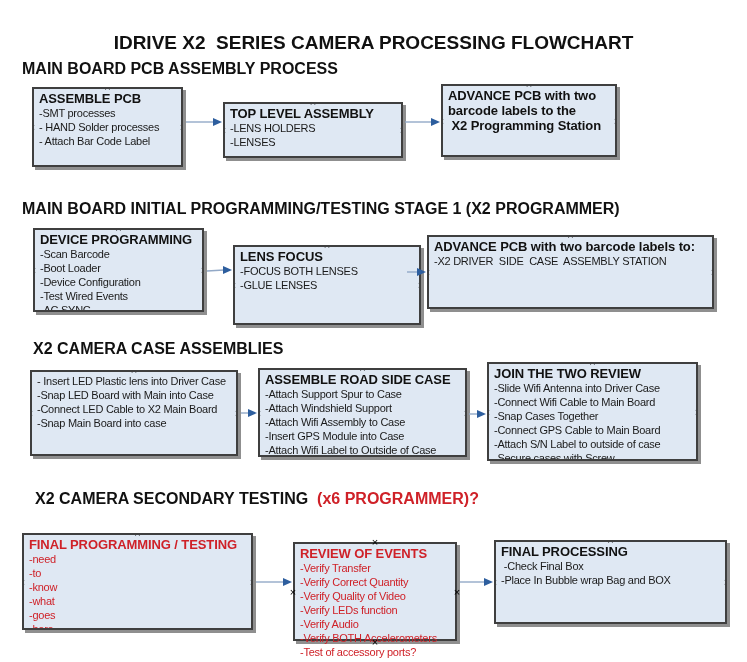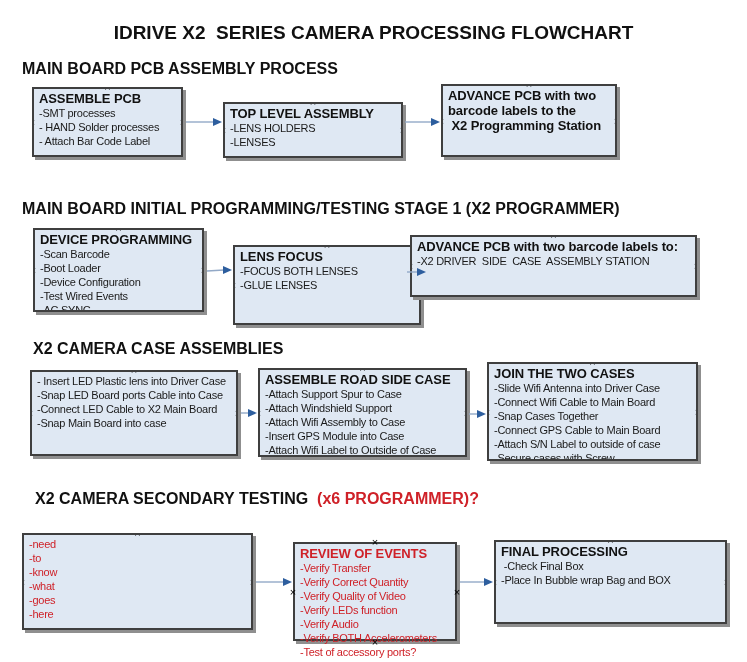--- a/index.html
+++ b/index.html
@@ -1,21 +1,21 @@
 <!DOCTYPE html>
 <html><head>
 <meta charset="utf-8">
 <style>
   html,body{margin:0;padding:0;background:#ffffff;}
   .canvas{
     position:relative;width:747px;height:662px;background:#ffffff;
     font-family:"Liberation Sans", sans-serif;color:#111;overflow:hidden;
   }
   .main-title{
-    position:absolute;top:22px;left:0;right:0;text-align:center;
+    position:absolute;top:32px;left:0;right:0;text-align:center;
     font-size:19px;font-weight:bold;letter-spacing:0;white-space:pre;color:#111;
   }
   .sec-heading{
     position:absolute;font-size:16px;font-weight:bold;white-space:pre;color:#111;
   }
   .sec-heading .red-part{color:#cf2128;}
   .flow-box{
     position:absolute;background:#dfe8f3;border:2px solid #3f3f3f;
     box-shadow:3px 3px 0 0 #8f8f8f;box-sizing:border-box;
     padding:2px 4px 0 5px;overflow:hidden;z-index:1;
@@ -43,21 +43,21 @@
 </style>
 </head>
 <body>
 
 <div class="canvas">
 
   <div class="main-title">IDRIVE X2  SERIES CAMERA PROCESSING FLOWCHART</div>
 
   <div class="sec-heading" style="left:22px;top:60px">MAIN BOARD PCB ASSEMBLY PROCESS</div>
 
-  <div class="flow-box" style="left:32px;top:87px;width:151px;height:70px">
+  <div class="flow-box" style="left:32px;top:87px;width:151px;height:80px">
     <span class="gp gp-t"></span>
     <span class="gp gp-b"></span>
     <span class="gp gp-l"></span>
     <span class="gp gp-r"></span>
     <div class="box-title">ASSEMBLE PCB</div>
     <div class="box-items">
         <div class="box-item">-SMT processes</div>
         <div class="box-item">- HAND Solder processes</div>
         <div class="box-item">- Attach Bar Code Label</div>
       </div>
@@ -106,41 +106,41 @@
     <span class="gp gp-b"></span>
     <span class="gp gp-l"></span>
     <span class="gp gp-r"></span>
     <div class="box-title">LENS FOCUS</div>
     <div class="box-items">
         <div class="box-item">-FOCUS BOTH LENSES</div>
         <div class="box-item">-GLUE LENSES</div>
       </div>
   </div>
 
-  <div class="flow-box" style="left:410px;top:235px;width:287px;height:62px">
+  <div class="flow-box" style="left:427px;top:235px;width:287px;height:74px">
     <span class="gp gp-t"></span>
     <span class="gp gp-b"></span>
     <span class="gp gp-l"></span>
     <span class="gp gp-r"></span>
     <div class="box-title">ADVANCE PCB with two barcode labels to:</div>
     <div class="box-items">
         <div class="box-item">-X2 DRIVER  SIDE  CASE  ASSEMBLY STATION</div>
       </div>
   </div>
 
   <div class="sec-heading" style="left:33px;top:340px">X2 CAMERA CASE ASSEMBLIES</div>
 
   <div class="flow-box" style="left:30px;top:370px;width:208px;height:86px">
     <span class="gp gp-t"></span>
     <span class="gp gp-b"></span>
     <span class="gp gp-l"></span>
     <span class="gp gp-r"></span>
     <div class="box-items">
         <div class="box-item">- Insert LED Plastic lens into Driver Case</div>
-        <div class="box-item">-Snap LED Board ports Cable into Case</div>
+        <div class="box-item">-Snap LED Board with Main into Case</div>
         <div class="box-item">-Connect LED Cable to X2 Main Board</div>
         <div class="box-item">-Snap Main Board into case</div>
       </div>
   </div>
 
   <div class="flow-box" style="left:258px;top:368px;width:209px;height:89px">
     <span class="gp gp-t"></span>
     <span class="gp gp-b"></span>
     <span class="gp gp-l"></span>
     <span class="gp gp-r"></span>
@@ -152,38 +152,39 @@
         <div class="box-item">-Insert GPS Module into Case</div>
         <div class="box-item">-Attach Wifi Label to Outside of Case</div>
       </div>
   </div>
 
   <div class="flow-box" style="left:487px;top:362px;width:211px;height:99px">
     <span class="gp gp-t"></span>
     <span class="gp gp-b"></span>
     <span class="gp gp-l"></span>
     <span class="gp gp-r"></span>
-    <div class="box-title">JOIN THE TWO CASES</div>
+    <div class="box-title">JOIN THE TWO REVIEW</div>
     <div class="box-items">
         <div class="box-item">-Slide Wifi Antenna into Driver Case</div>
         <div class="box-item">-Connect Wifi Cable to Main Board</div>
         <div class="box-item">-Snap Cases Together</div>
         <div class="box-item">-Connect GPS Cable to Main Board</div>
         <div class="box-item">-Attach S/N Label to outside of case</div>
         <div class="box-item">-Secure cases with Screw</div>
       </div>
   </div>
 
   <div class="sec-heading" style="left:35px;top:490px"><span>X2 CAMERA SECONDARY TESTING </span><span class="red-part"> (x6 PROGRAMMER)?</span></div>
 
   <div class="flow-box red" style="left:22px;top:533px;width:231px;height:97px">
     <span class="gp gp-t"></span>
     <span class="gp gp-b"></span>
     <span class="gp gp-l"></span>
     <span class="gp gp-r"></span>
+    <div class="box-title">FINAL PROGRAMMING / TESTING</div>
     <div class="box-items">
         <div class="box-item">-need</div>
         <div class="box-item">-to</div>
         <div class="box-item">-know</div>
         <div class="box-item">-what</div>
         <div class="box-item">-goes</div>
         <div class="box-item">-here</div>
       </div>
   </div>
 

